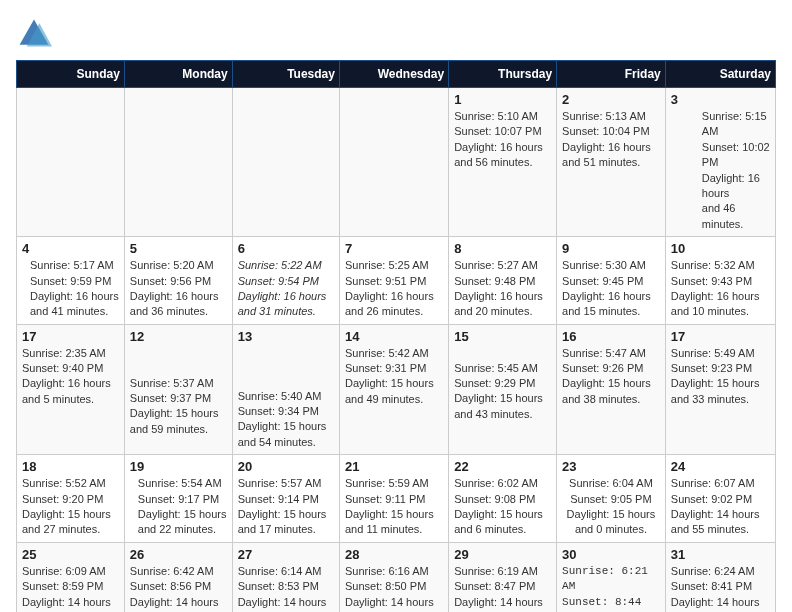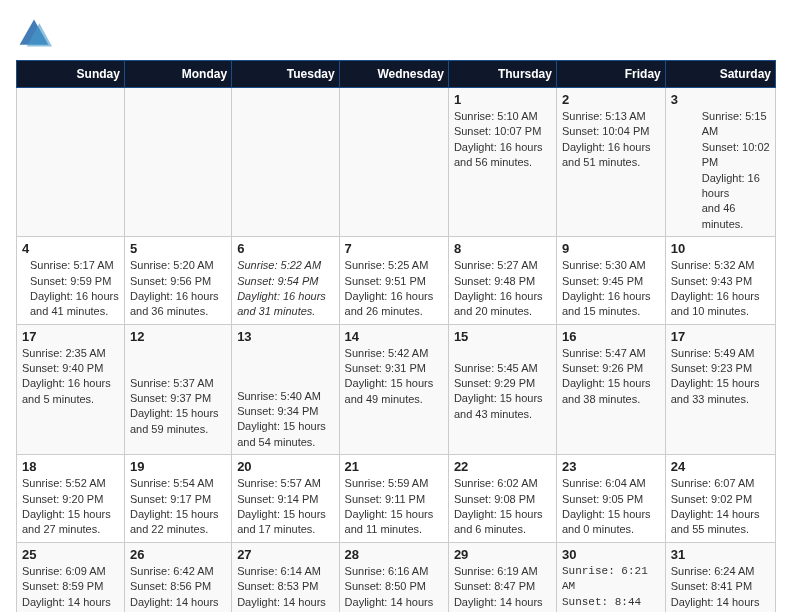--- a/index.html
+++ b/index.html
@@ -253,21 +253,21 @@
       <tr>
         <td>
           <span class="day-number">18</span>
           <div class="day-info" style="white-space: pre-line;">Sunrise: 5:52 AM
 Sunset: 9:20 PM
 Daylight: 15 hours
 and 27 minutes.</div>
         </td>
         <td>
           <span class="day-number">19</span>
-          <div class="day-info" style="white-space: pre-line;">Sunrise: 5:54 AM
+          <div class="day-info" style="white-space: pre-line; margin-left: 8px;">Sunrise: 5:54 AM
 Sunset: 9:17 PM
 Daylight: 15 hours
 and 22 minutes.</div>
         </td>
         <td>
           <span class="day-number">20</span>
           <div class="day-info" style="white-space: pre-line;">Sunrise: 5:57 AM
 Sunset: 9:14 PM
 Daylight: 15 hours
 and 17 minutes.</div>
@@ -281,21 +281,21 @@
         </td>
         <td>
           <span class="day-number">22</span>
           <div class="day-info" style="white-space: pre-line;">Sunrise: 6:02 AM
 Sunset: 9:08 PM
 Daylight: 15 hours
 and 6 minutes.</div>
         </td>
         <td>
           <span class="day-number">23</span>
-          <div class="day-info" style="white-space: pre-line;">Sunrise: 6:04 AM
+          <div class="day-info" style="white-space: pre-line; text-align: center;">Sunrise: 6:04 AM
 Sunset: 9:05 PM
 Daylight: 15 hours
 and 0 minutes.</div>
         </td>
         <td>
           <span class="day-number">24</span>
           <div class="day-info" style="white-space: pre-line;">Sunrise: 6:07 AM
 Sunset: 9:02 PM
 Daylight: 14 hours
 and 55 minutes.</div>

